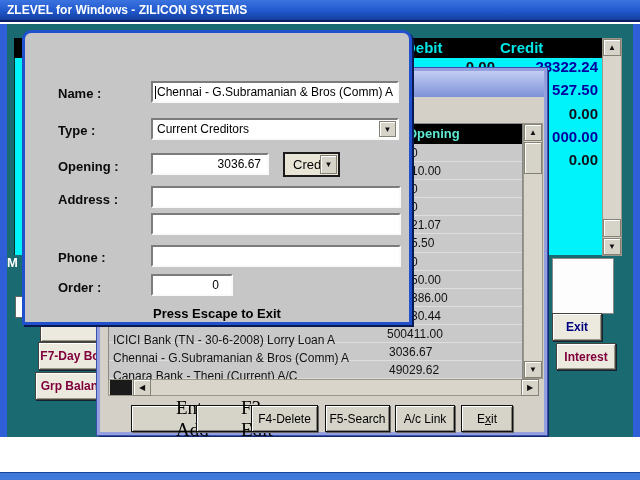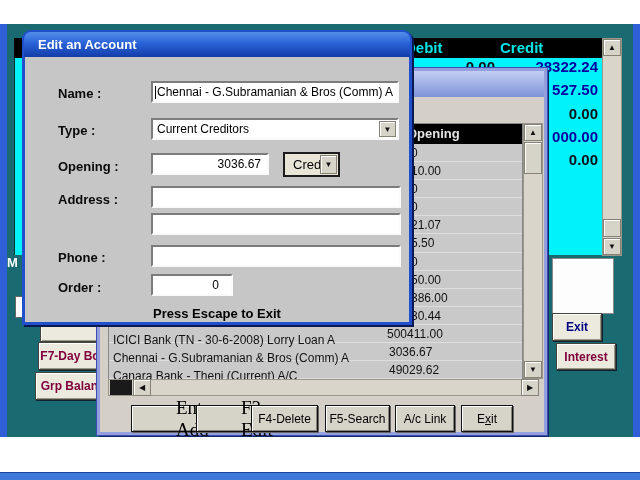--- a/index.html
+++ b/index.html
@@ -40,21 +40,21 @@
   .maroon{color:#80003c;} .navy{color:#000080;}
 
   
   .acc-win{position:absolute;left:97px;top:68px;width:450px;height:367px;background:#d4d0c8;
     border:3px solid #93a0dd;box-sizing:border-box;box-shadow:0 0 0 1px #3b4db0,2px 2px 0 #122a66;}
   .acc-title{position:absolute;left:0;top:0;width:444px;height:26px;
     background:linear-gradient(180deg,#c3cdf3 0%,#9dadе6 45%,#7e92d8 100%);
     background:linear-gradient(180deg,#c3cdf3 0%,#7e92d8 100%);}
   .acc-list{position:absolute;left:8px;top:52px;width:415px;height:256px;background:#c9c9c9;border:1px solid #888;box-sizing:border-box;}
   .acc-head{height:20px;background:#000;position:relative;}
-  .acc-head span{position:absolute;left:298px;top:2px;color:#e5e5e5;font-weight:bold;font-size:13px;}
+  .acc-head span{position:absolute;left:298px;top:2px;color:#5eead4;font-weight:bold;font-size:13px;}
   .acc-row{position:relative;height:18.1px;border-bottom:1px solid #dedede;box-sizing:border-box;font-size:12px;color:#111;}
   .acc-row .nm{position:absolute;left:4px;top:8px;white-space:nowrap;}
   .acc-row .val{position:absolute;left:302px;top:2px;white-space:nowrap;}
   .acc-row.full .val{left:280px;}
   .acc-row.fullr .val{left:278px;}
 
   .hscroll{position:absolute;left:8px;top:308px;width:431px;height:17px;background:#d9d5ca;border:1px solid #9a978a;box-sizing:border-box;}
   .hthumb{position:absolute;left:1px;top:0px;width:22px;height:15px;background:#1a1a1a;}
 
   .win-btn{position:absolute;top:334px;height:25px;background:#d6d3c9;border:1px solid #111;
@@ -77,20 +77,23 @@
     box-shadow:inset 1px 1px 0 #fff;box-sizing:border-box;display:flex;align-items:center;justify-content:center;font-size:8px;color:#111;}
   .combo{position:absolute;background:#e9e5d6;border:2px solid #1c1c1c;box-sizing:border-box;font-size:13px;color:#000;
     display:flex;align-items:center;padding-left:8px;}
   .dlg-footer{position:absolute;left:0;top:273px;width:384px;text-align:center;font-weight:bold;font-size:13px;color:#000;}
 </style>
 </head>
 <body>
 
 <div id="screen">
 
+  <div class="titlebar">
+    <span>ZLEVEL for Windows - ZILICON SYSTEMS</span>
+  </div>
   <div class="frame-side" style="left:0;"></div>
   <div class="frame-side" style="left:633px;"></div>
   <div class="teal"></div>
   <div class="bottom-bar"></div>
 
   <div class="ledger-header">
     <span style="left:391px;">Debit</span>
     <span style="left:486px;">Credit</span>
   </div>
   <div class="ledger-body">
@@ -197,23 +200,20 @@
     <div class="win-btn" style="left:225px;width:63px;">F5-Search</div>
     <div class="win-btn" style="left:295px;width:58px;">A/c Link</div>
     <div class="win-btn" style="left:361px;width:50px;">
       <span>E</span>
         <u>x</u>
         <span>it</span>
     </div>
   </div>
 
   <div class="dlg">
-    <div class="dlg-title">
-      <span>Edit an Account</span>
-    </div>
 
     <div class="fld-label" style="top:53px;">Name :</div>
     <div class="fld-label" style="top:90px;">Type :</div>
     <div class="fld-label" style="top:126px;">Opening :</div>
     <div class="fld-label" style="top:159px;">Address :</div>
     <div class="fld-label" style="top:217px;">Phone :</div>
     <div class="fld-label" style="top:247px;">Order :</div>
 
     <div class="sunken" style="left:126px;top:48px;width:248px;height:22px;">
       <span class="caret"></span>

